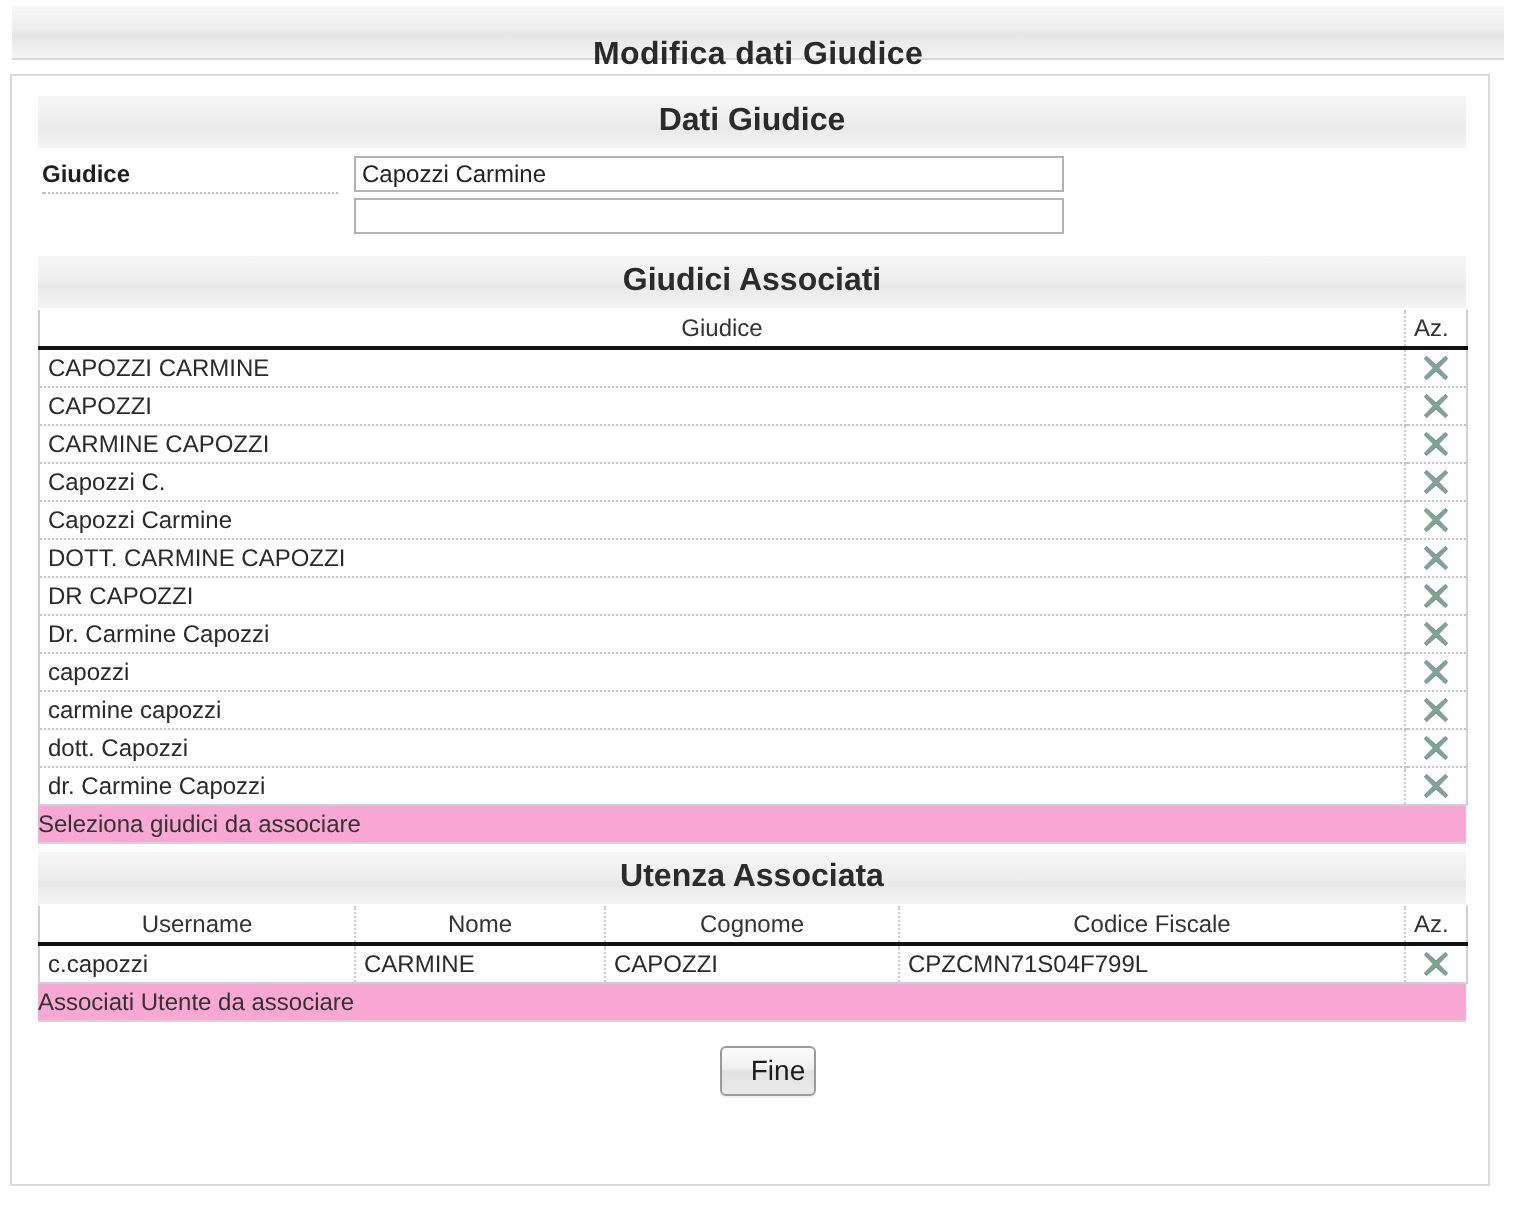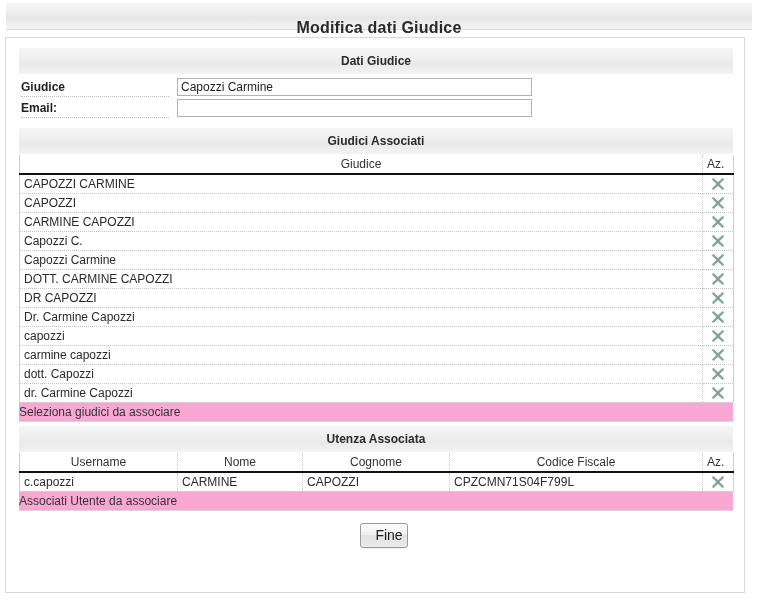--- a/index.html
+++ b/index.html
@@ -30,21 +30,21 @@
     background:#ffffff;
     box-sizing:border-box;
   }
   .inner{
     position:absolute;left:13px;top:10px;width:714px;
   }
   
   .section-head{
     width:714px;height:26px;line-height:26px;
     text-align:center;
-    font-size:12px;font-weight:bold;color:#2b2b2b;
+    font-size:16px;font-weight:bold;color:#2b2b2b;
     background:linear-gradient(to bottom,#f6f6f6 0%,#ededed 50%,#e9e9e9 60%,#f3f3f3 100%);
     box-sizing:border-box;
   }
   
   .form-area{width:714px;padding-top:4px;}
   .form-row{height:21px;position:relative;}
   .form-label{
     position:absolute;left:2px;top:2px;width:148px;height:16px;
     font-weight:bold;font-size:12px;color:#1f1f1f;
     border-bottom:1px dotted #bdbdbd;
@@ -132,21 +132,20 @@
   <div class="inner">
 
     <div class="section-head">Dati Giudice</div>
 
     <div class="form-area">
       <div class="form-row">
         <div class="form-label">Giudice</div>
         <input class="form-input" type="text" value="Capozzi Carmine" style="">
       </div>
       <div class="form-row">
-        <div class="form-label">Email:</div>
         <input class="form-input" type="text" value="" style="">
       </div>
     </div>
 
     <div class="spacer8"></div>
 
     <div class="section-head">Giudici Associati</div>
 
     <table class="tbl">
       <colgroup>

